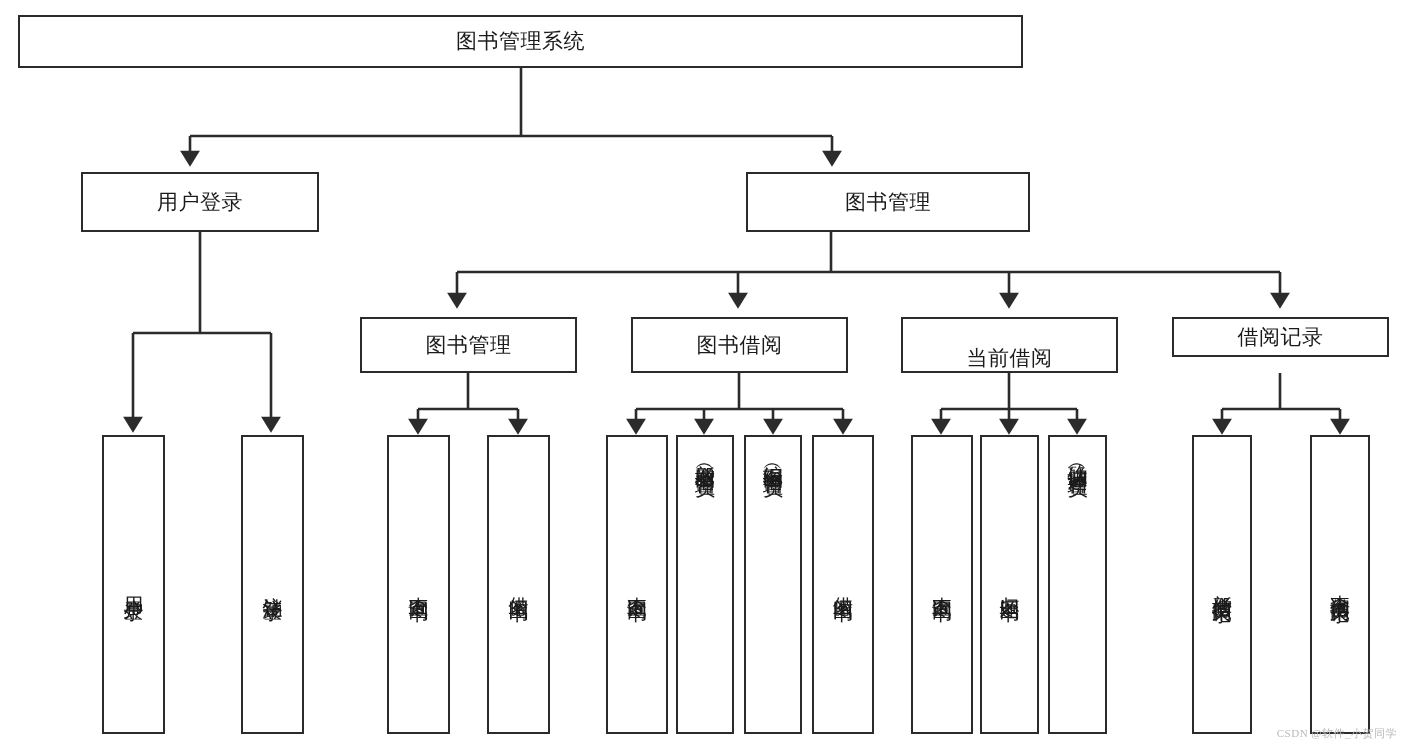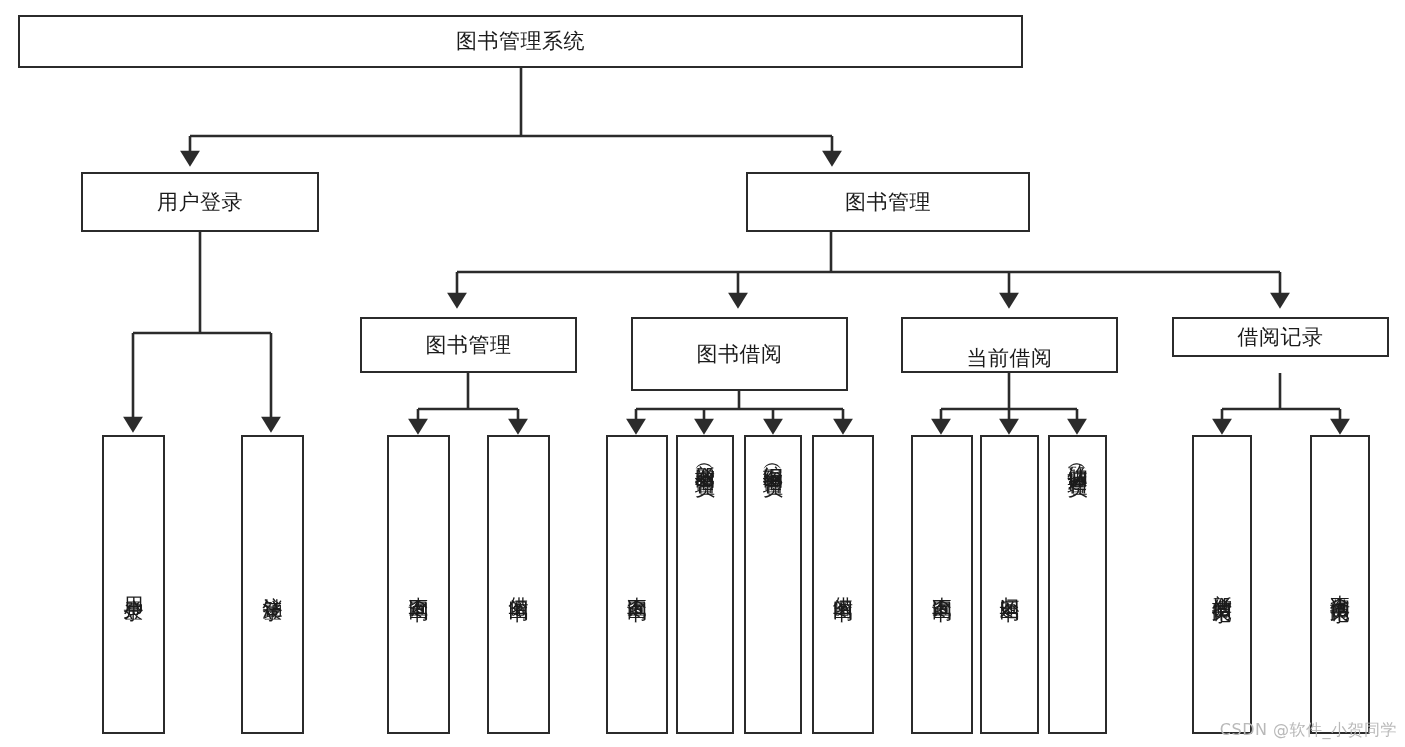--- a/index.html
+++ b/index.html
@@ -11,20 +11,21 @@
   body {
     font-family: "DejaVu Sans", "Liberation Sans", sans-serif;
     color: #1a1a1a;
   }
   #diagram-root {
     position: relative;
     width: 1405px;
     height: 747px;
     background: #ffffff;
     overflow: hidden;
+    font-family: Liberation Serif, serif;
   }
   #edge-layer {
     position: absolute;
     left: 0;
     top: 0;
     width: 1405px;
     height: 747px;
     pointer-events: none;
   }
   .node {
@@ -62,21 +63,21 @@
     max-height: 100%;
   }
   .node.vertical.centered {
     align-items: center;
     padding-top: 0;
   }
   #watermark {
     position: absolute;
     right: 8px;
     bottom: 6px;
-    font-size: 16px;
+    font-size: 11px;
     color: #b9b9b9;
     letter-spacing: 0.5px;
     z-index: 5;
     white-space: nowrap;
   }
 </style>
 </head>
 <body>
 
 <div id="diagram-root">
@@ -140,21 +141,21 @@
   </div>
 
   <div class="node" style="left:746px; top:172px; width:284px; height:60px;">
     <span class="label">图书管理</span>
   </div>
 
   <div class="node" style="left:360px; top:317px; width:217px; height:56px;">
     <span class="label">图书管理</span>
   </div>
 
-  <div class="node" style="left:631px; top:317px; width:217px; height:74px;">
+  <div class="node" style="left:631px; top:317px; width:217px; height:56px;">
     <span class="label">图书借阅</span>
   </div>
 
   <div class="node" style="left:901px; top:317px; width:217px; height:56px;align-items:flex-end;">
     <span class="label">当前借阅</span>
   </div>
 
   <div class="node" style="left:1172px; top:317px; width:217px; height:40px;">
     <span class="label">借阅记录</span>
   </div>

